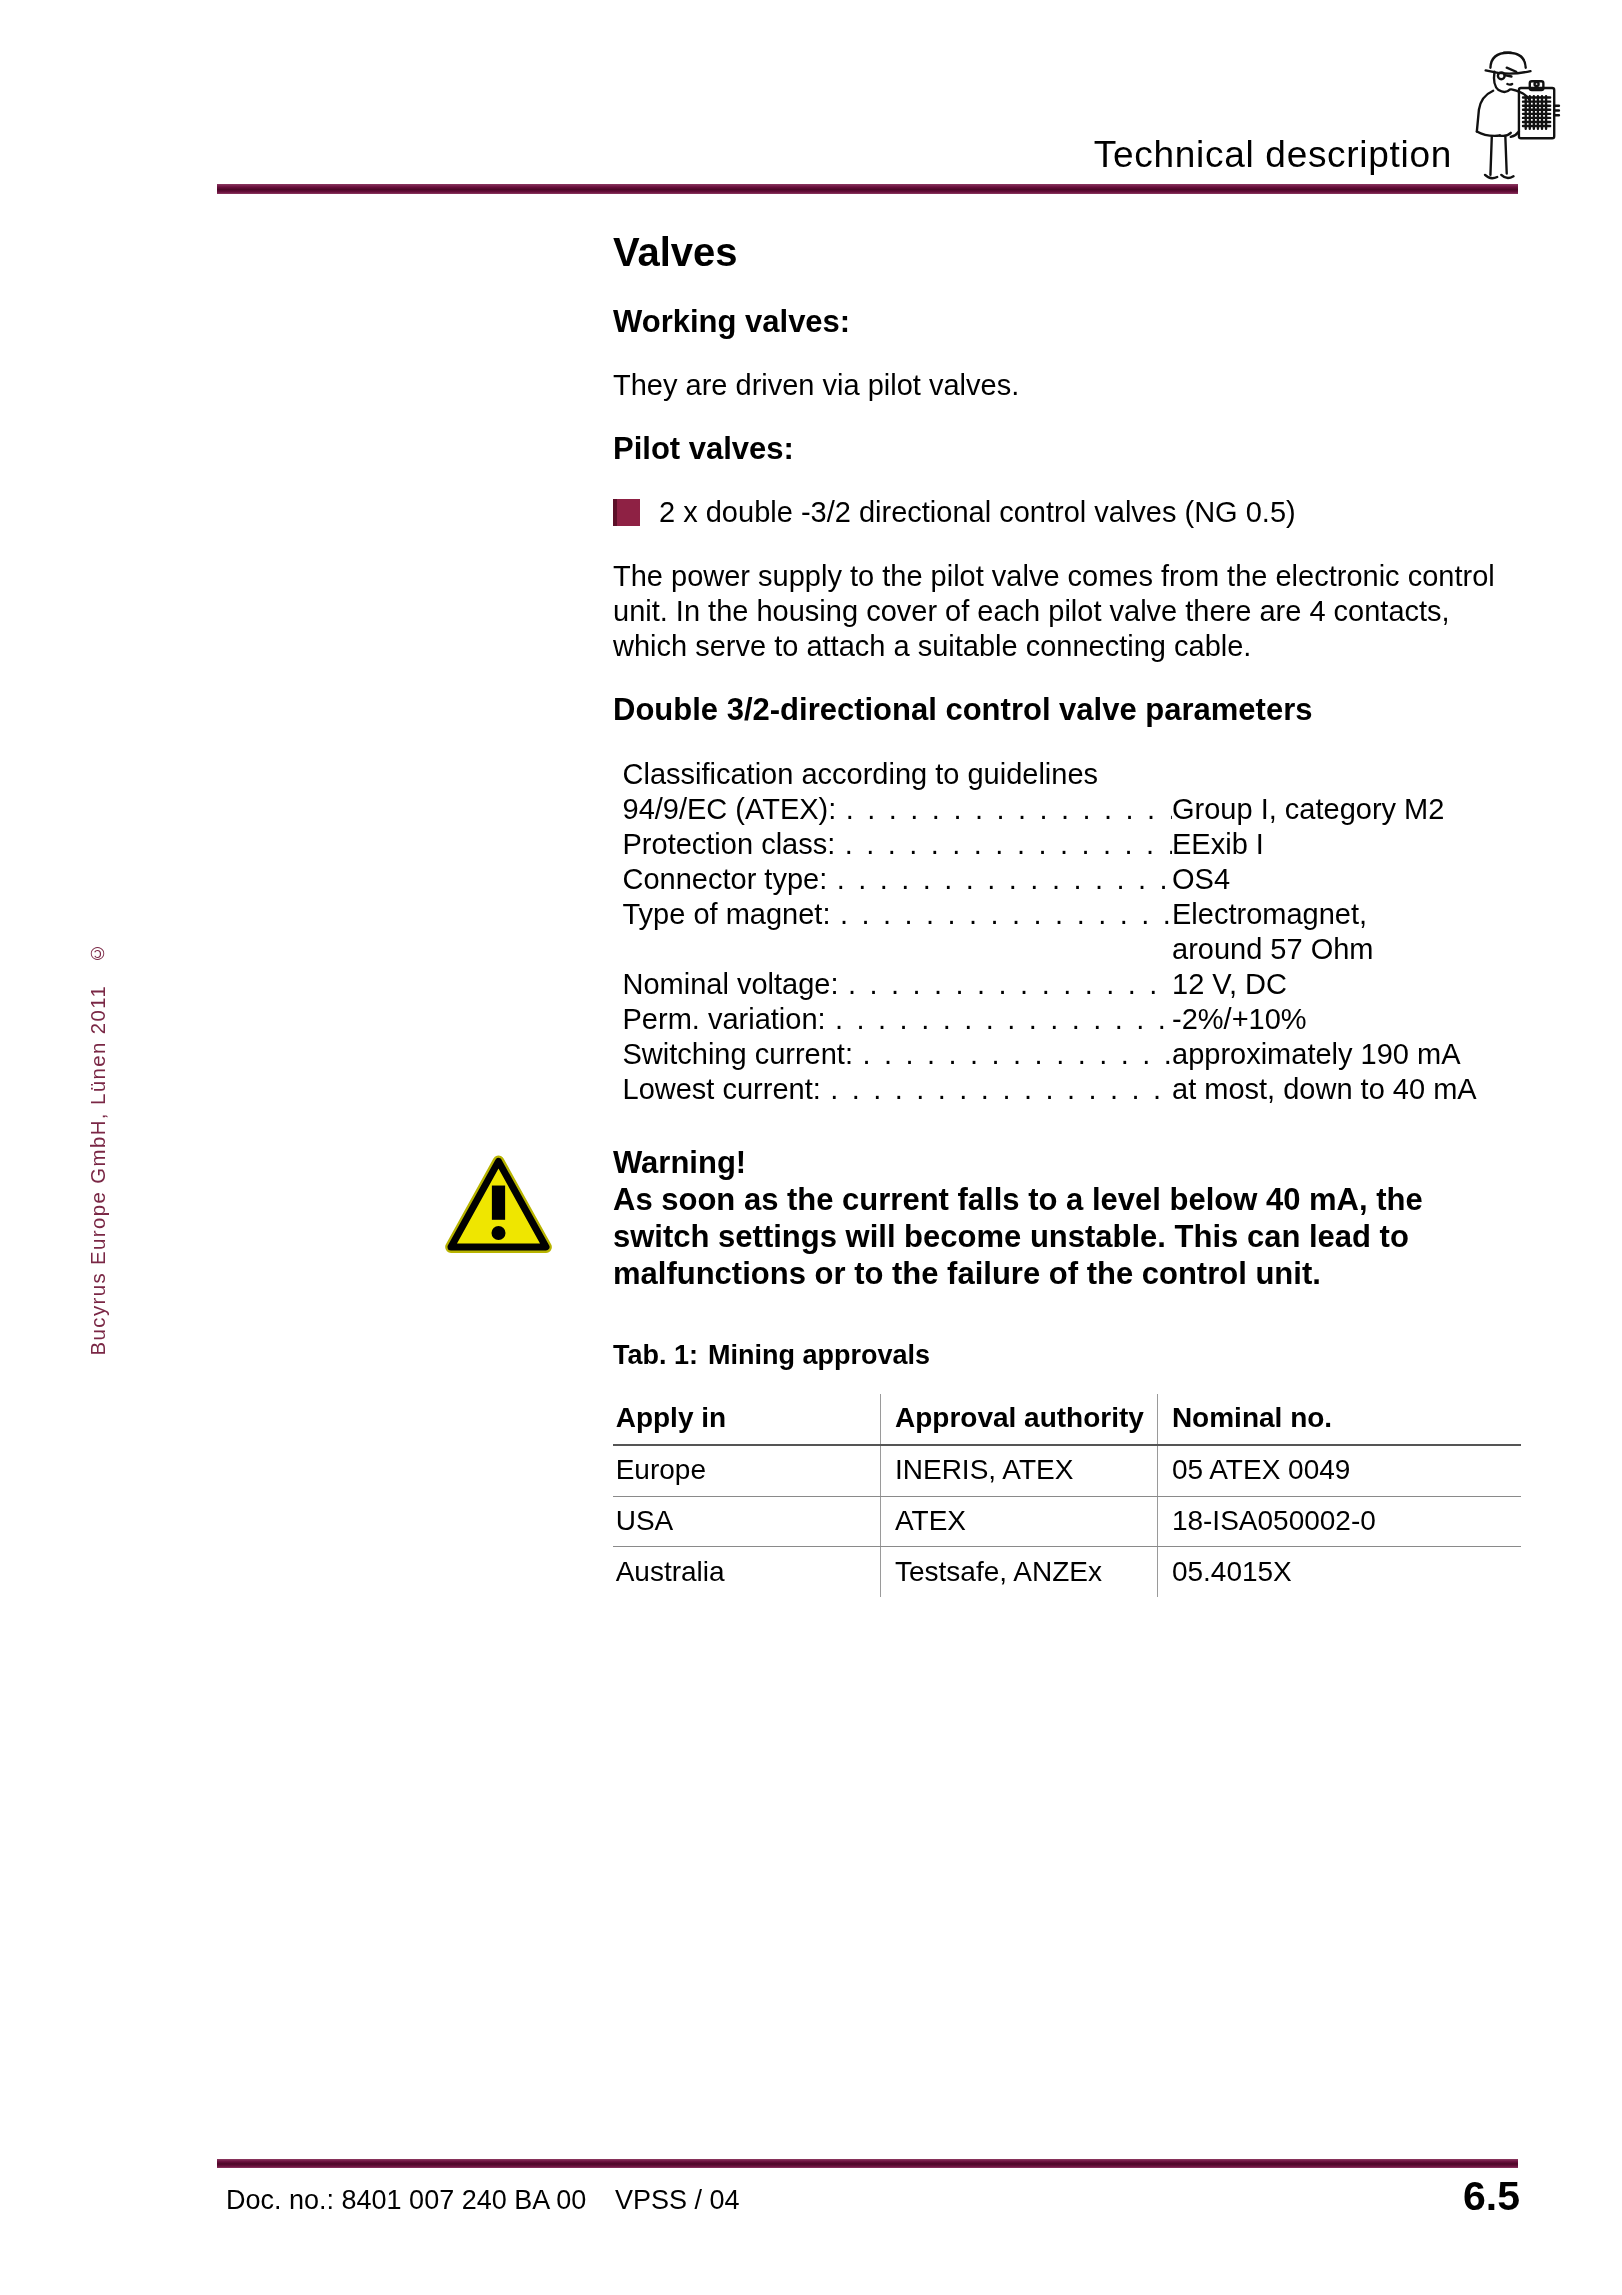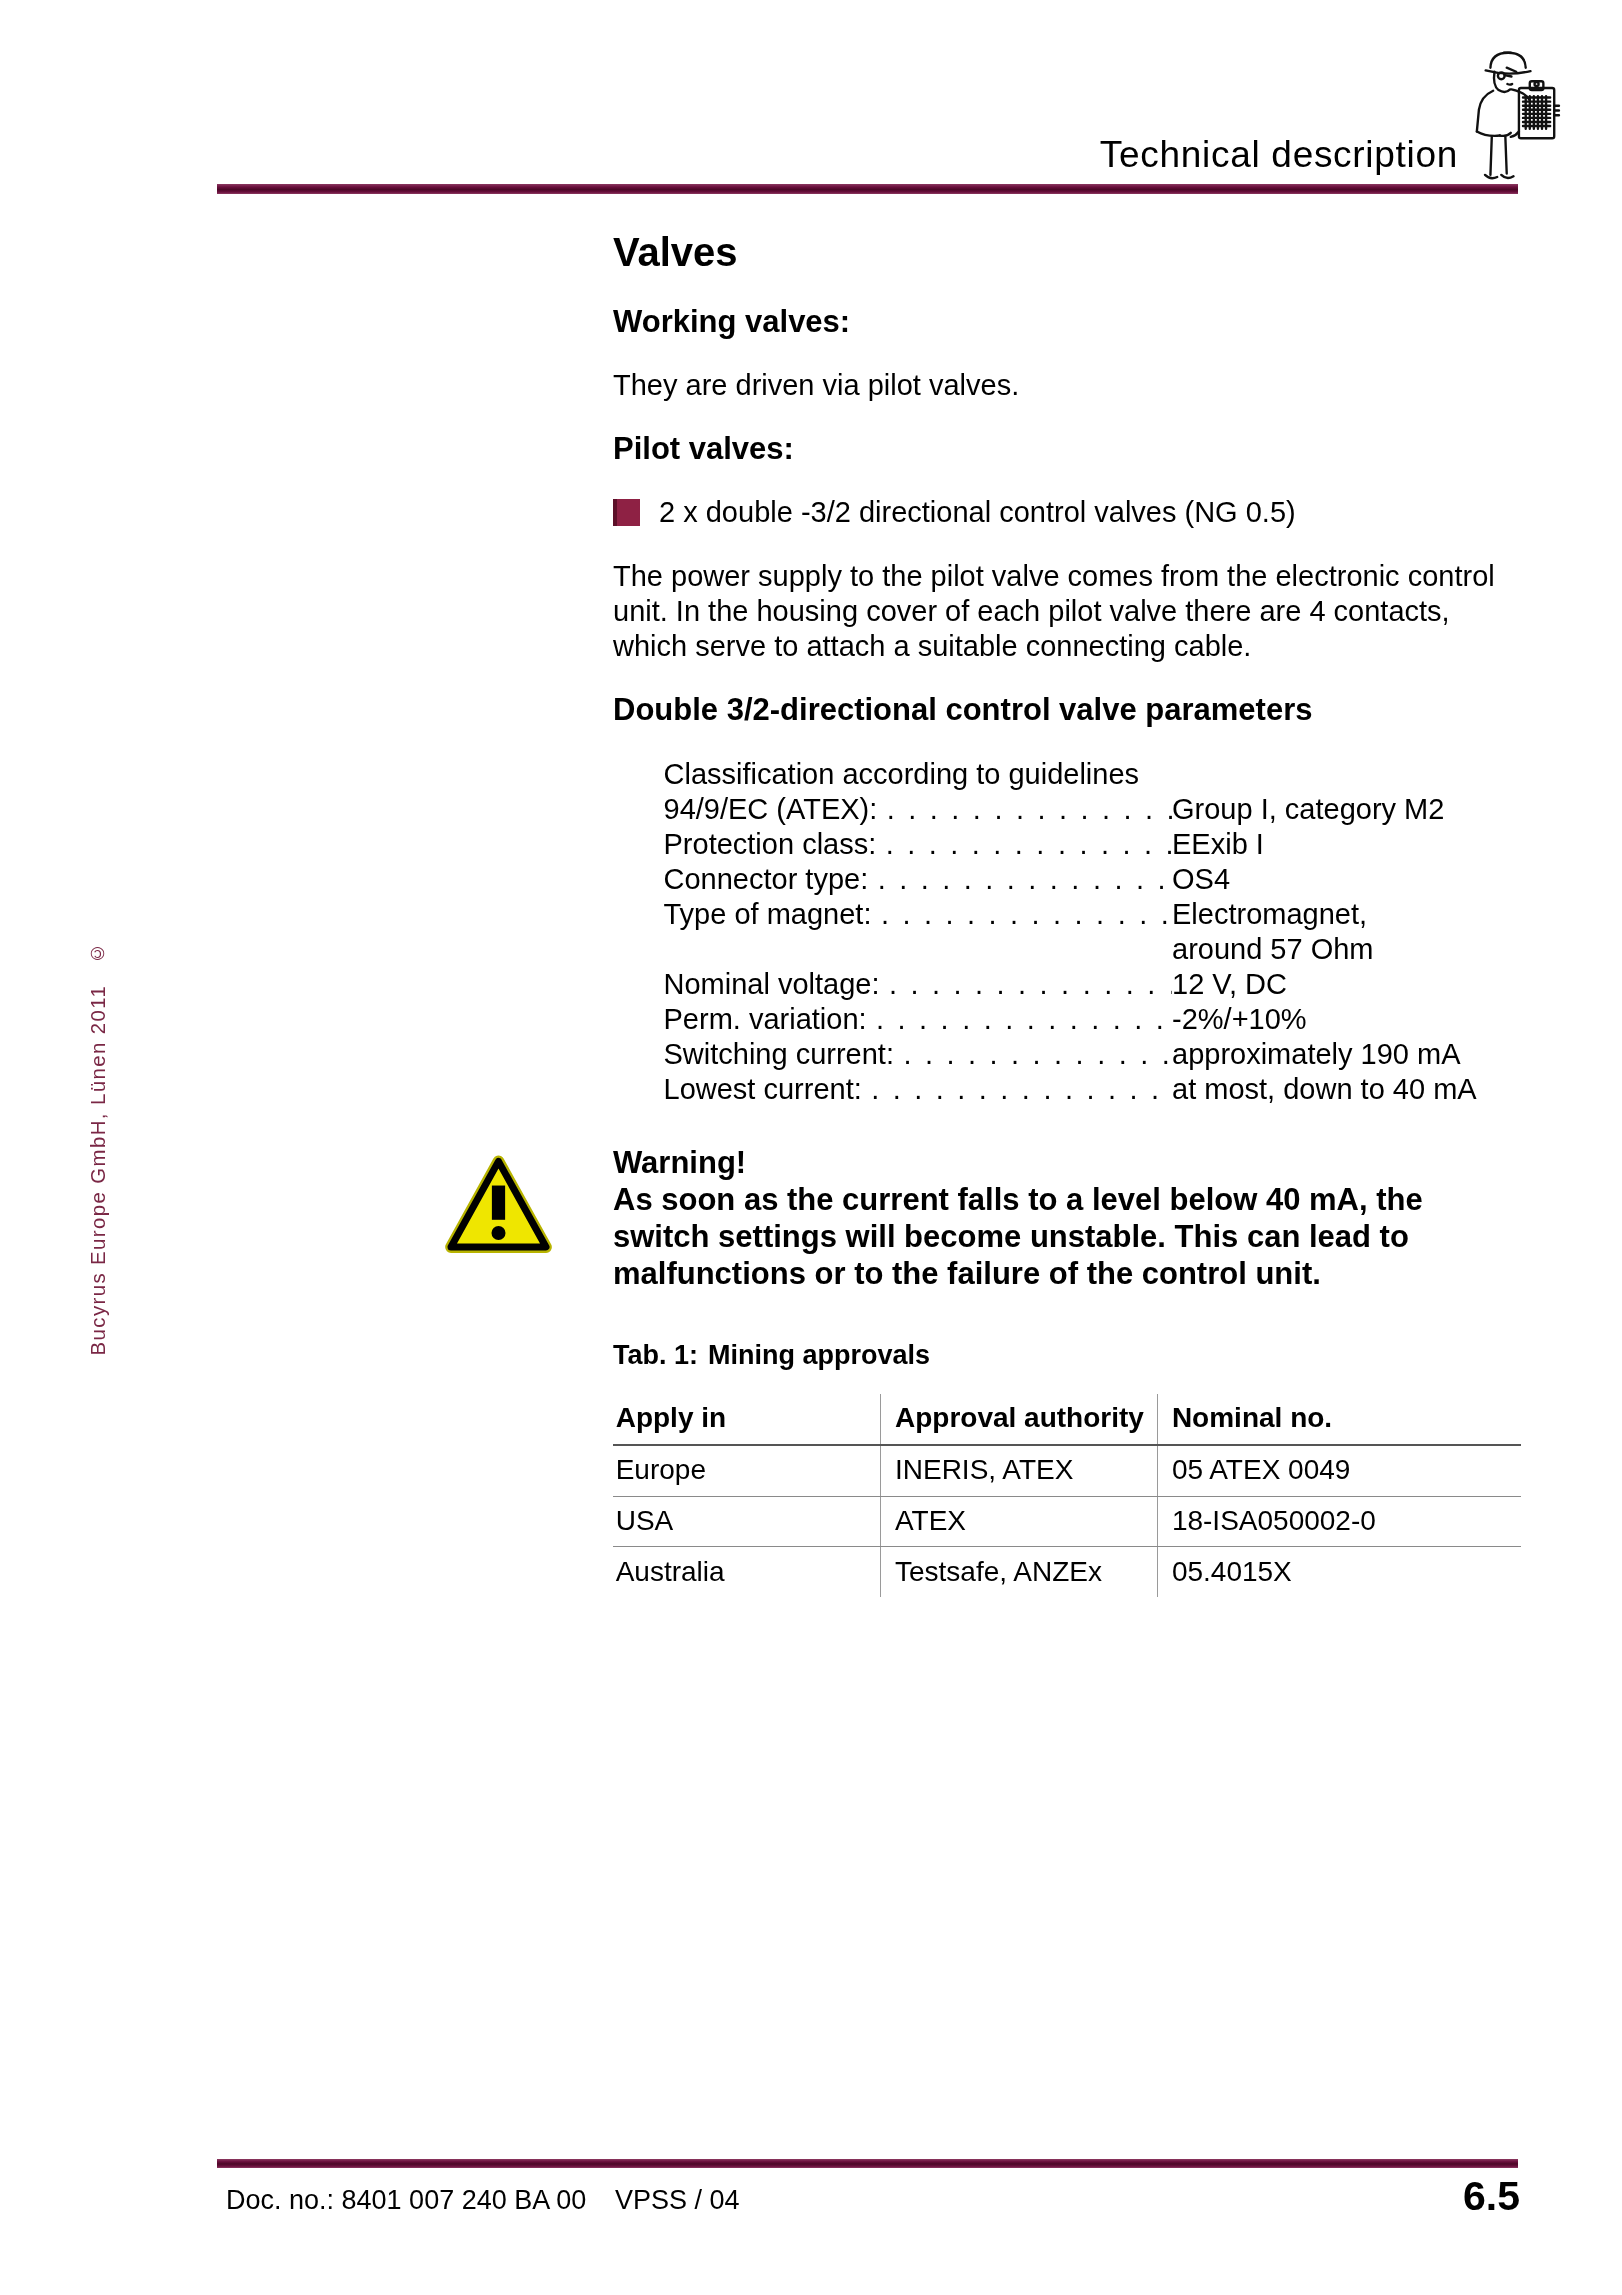--- a/index.html
+++ b/index.html
@@ -9,21 +9,21 @@
     width: 1622px;
     height: 2295px;
     background: #fff;
     overflow: hidden;
   }
 
   
   .header-title {
     position: absolute;
     top: 134px;
-    right: 164px;
+    right: 170px;
     font-size: 37px;
     letter-spacing: 0.7px;
     white-space: nowrap;
     text-align: center;
   }
   .header-icon {
     position: absolute;
     top: 40px;
     right: 61px;
     width: 95px;
@@ -71,21 +71,21 @@
     margin-top: 4.1px;
     background: var(--bullet);
     border-left: 4.1px solid #5d1029;
     box-sizing: border-box;
   }
   .bullet-text { font-size: 29px; line-height: 35px; margin-left: 19px; }
 
   .params-heading { font-size: 31px; font-weight: bold; margin: 4.1px 0 30px 0; line-height: 1.1; }
   .params-list { margin: 0 0 0 9.5px; }
   .param-row { display: flex; align-items: baseline; font-size: 29px; line-height: 35px; }
-  .param-label { flex: none; white-space: nowrap; margin-left: 41px; }
+  .param-label { flex: none; white-space: nowrap; }
   .param-dots {
     flex: 1 1 auto;
     overflow: hidden;
     white-space: nowrap;
     padding: 0 6.8px 0 9.5px;
     letter-spacing: 2.7px;
   }
   .param-value { flex: none; width: 349px; white-space: nowrap; }
 
   

